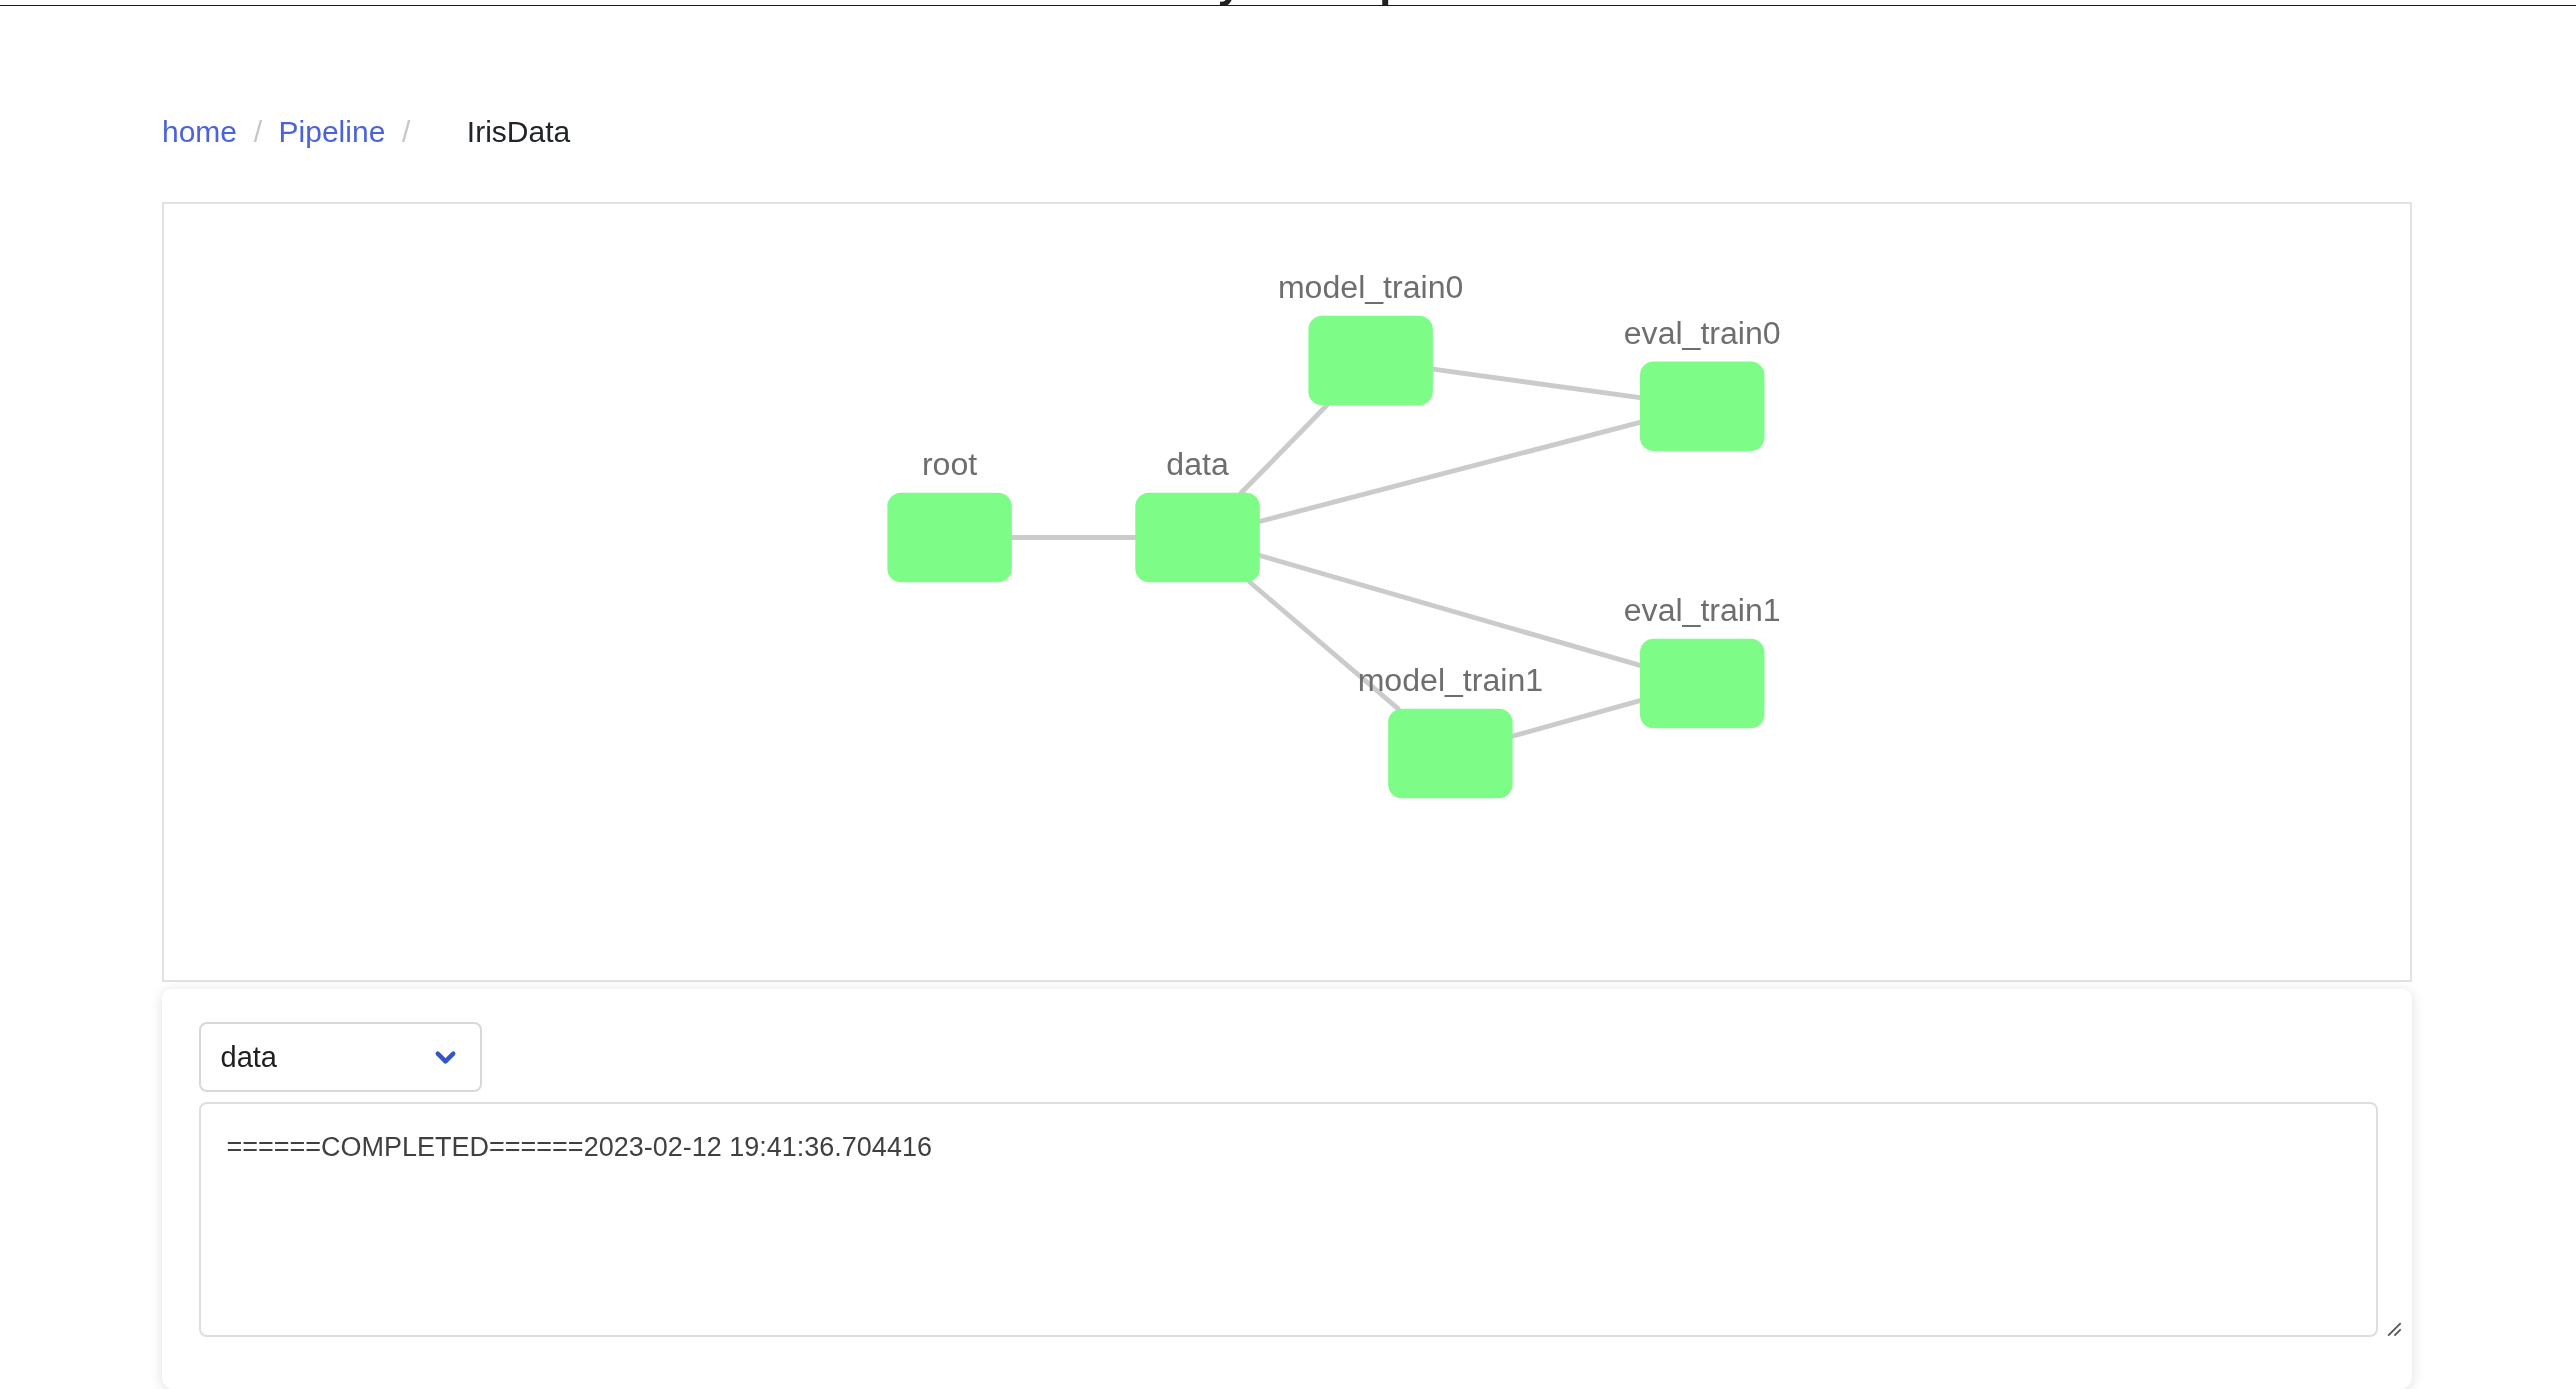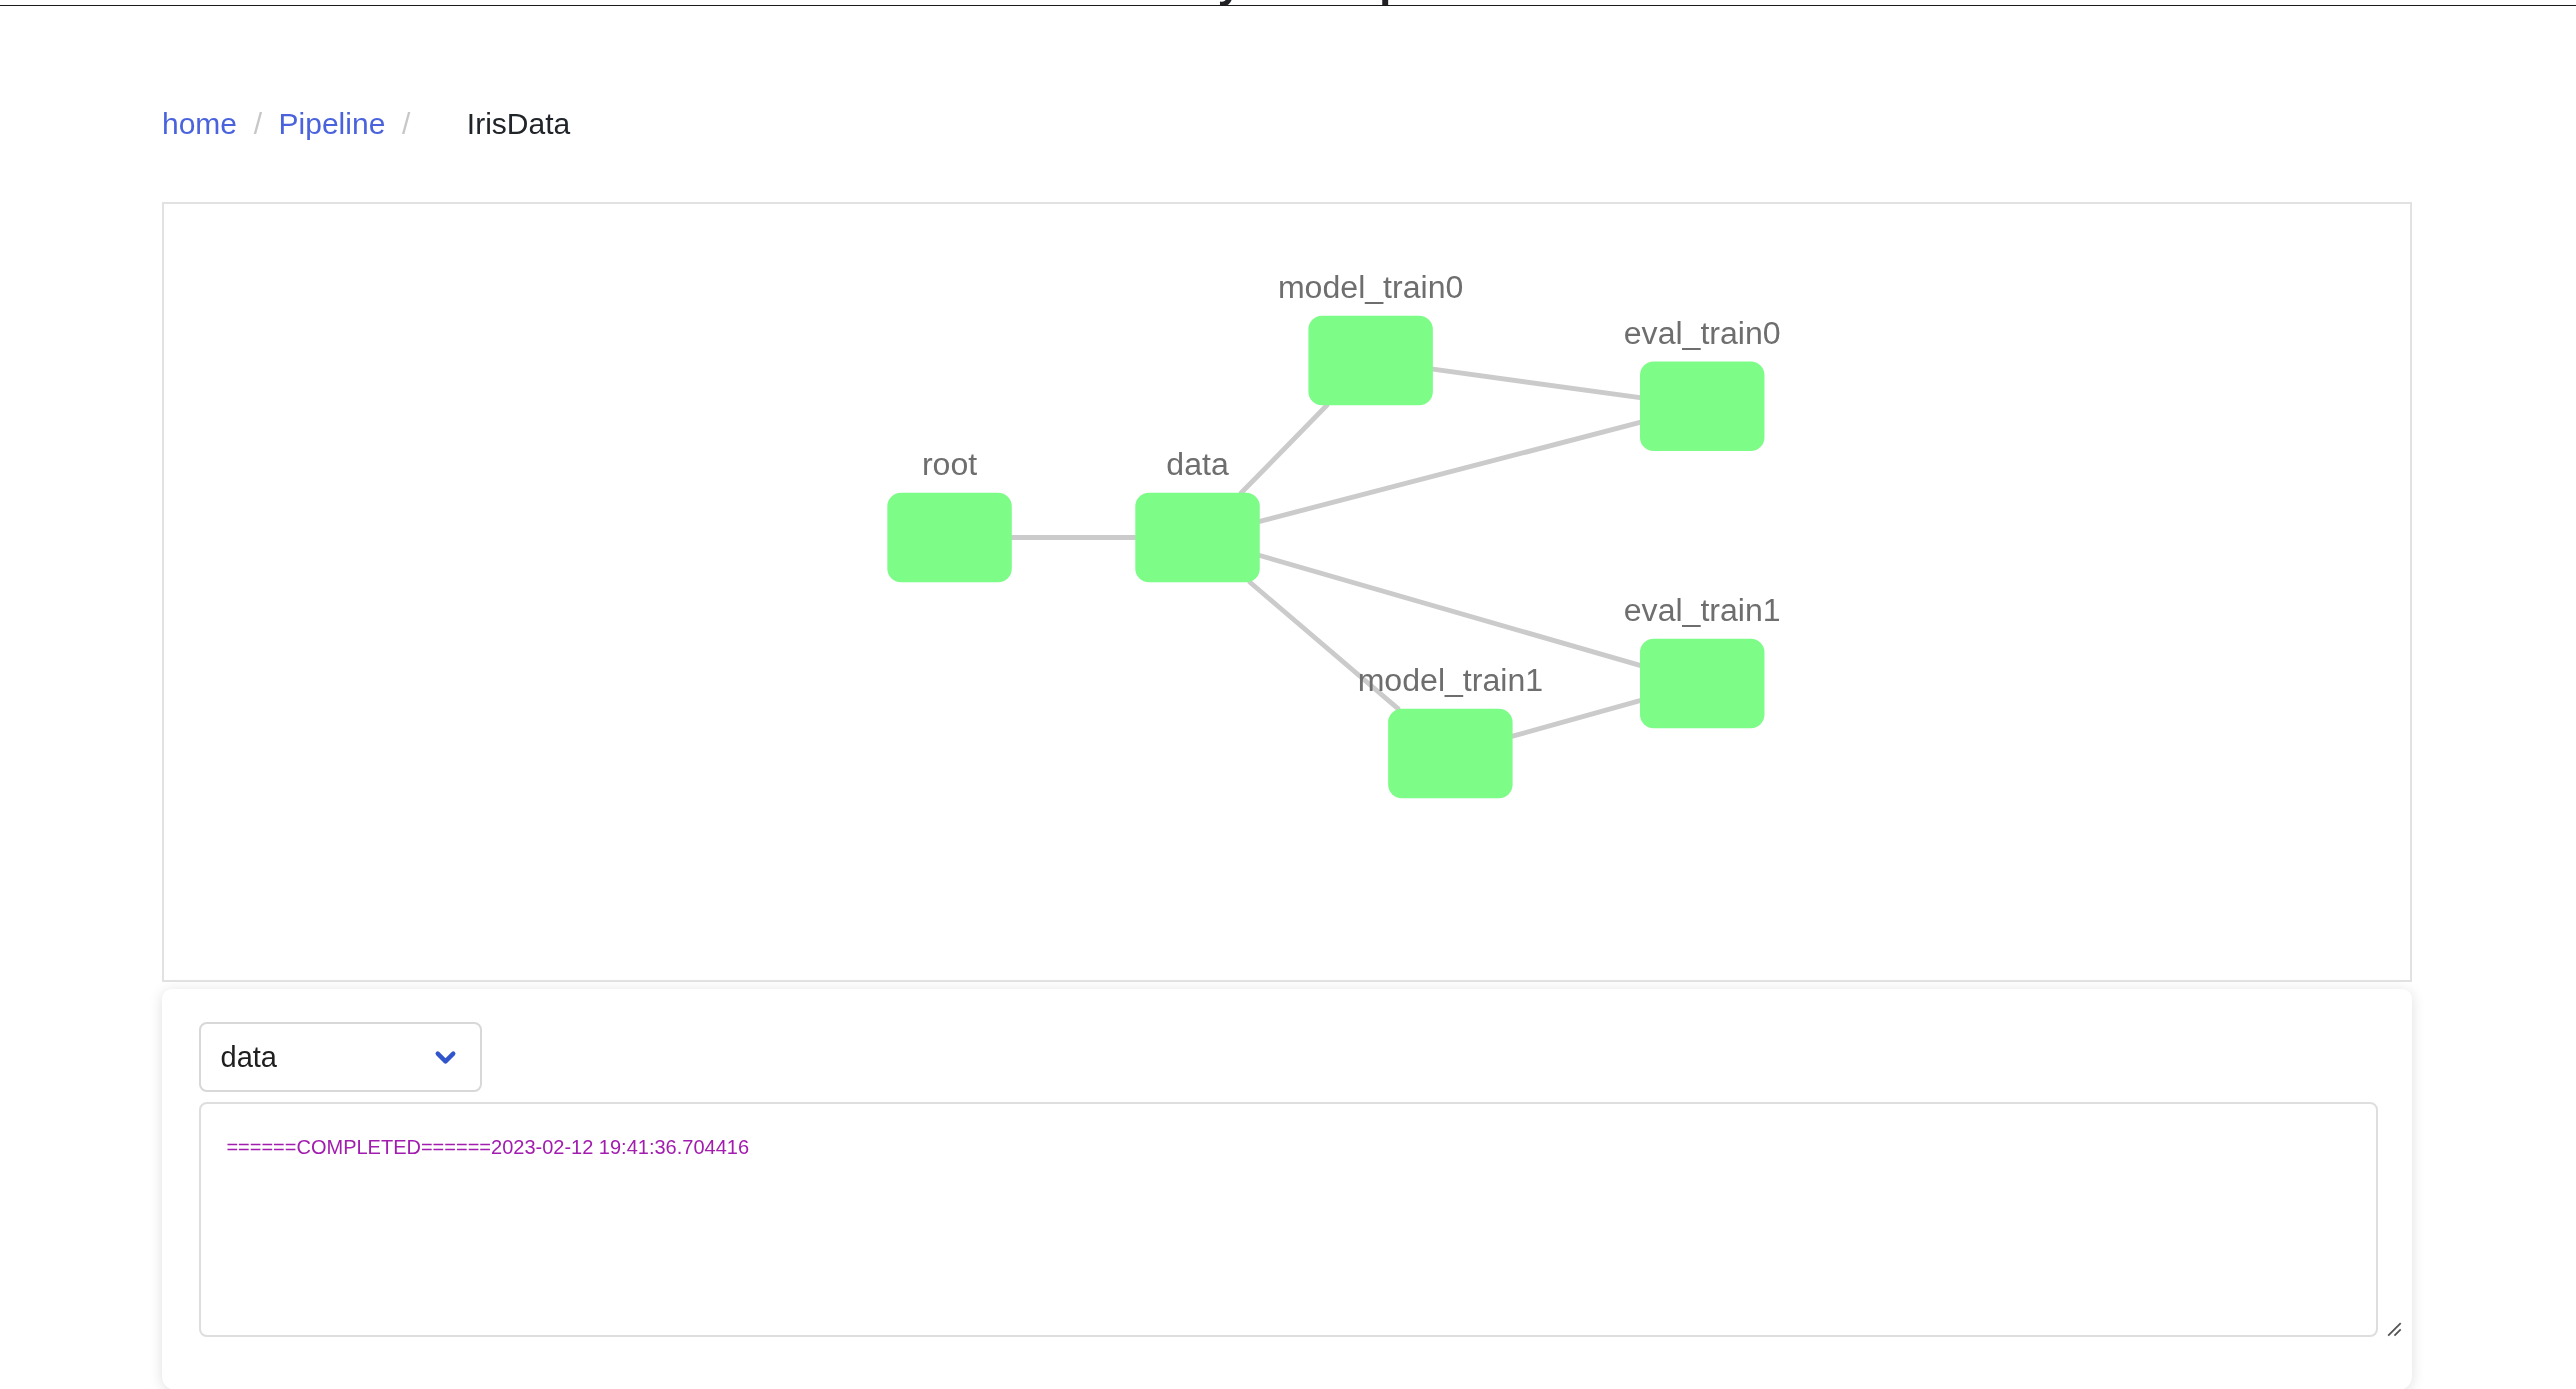--- a/index.html
+++ b/index.html
@@ -42,21 +42,21 @@
     top: 4.9px;
     width: 2576px;
     height: 1px;
     background: #1a1a1a;
   }
 
   
   .breadcrumb {
     position: absolute;
     left: 162px;
-    top: 104px;
+    top: 112px;
     display: flex;
     align-items: center;
     font-size: 30px;
     line-height: 39px;
     white-space: nowrap;
   }
   .breadcrumb .crumb-link {
     color: #4a63dd;
     text-decoration: none;
     cursor: pointer;
@@ -157,22 +157,22 @@
     position: absolute;
     left: 37px;
     top: 113px;
     width: 2179px;
     height: 235px;
     box-sizing: border-box;
     border: 2px solid #dedede;
     border-radius: 7.8px;
     background: #ffffff;
     font-family: "Liberation Sans", sans-serif;
-    font-size: 20px;
-    color: #a21caf;
+    font-size: 27px;
+    color: #404040;
     line-height: 39px;
     padding: 23.5px 25.4px;
     resize: both;
     overflow: auto;
     white-space: pre;
     outline: none;
   }
   .log-area::-webkit-resizer { display: block; }
 
   .resize-grip {

